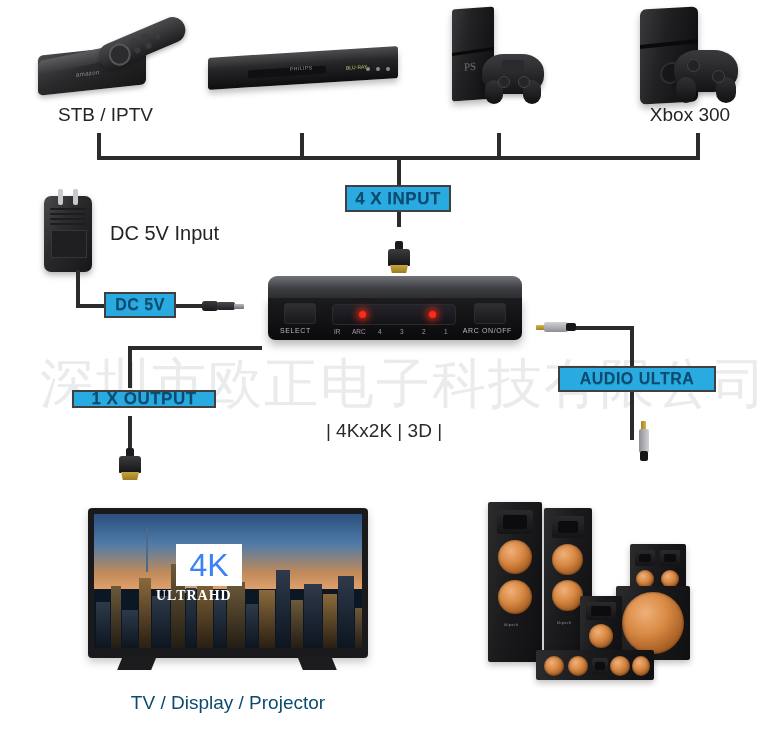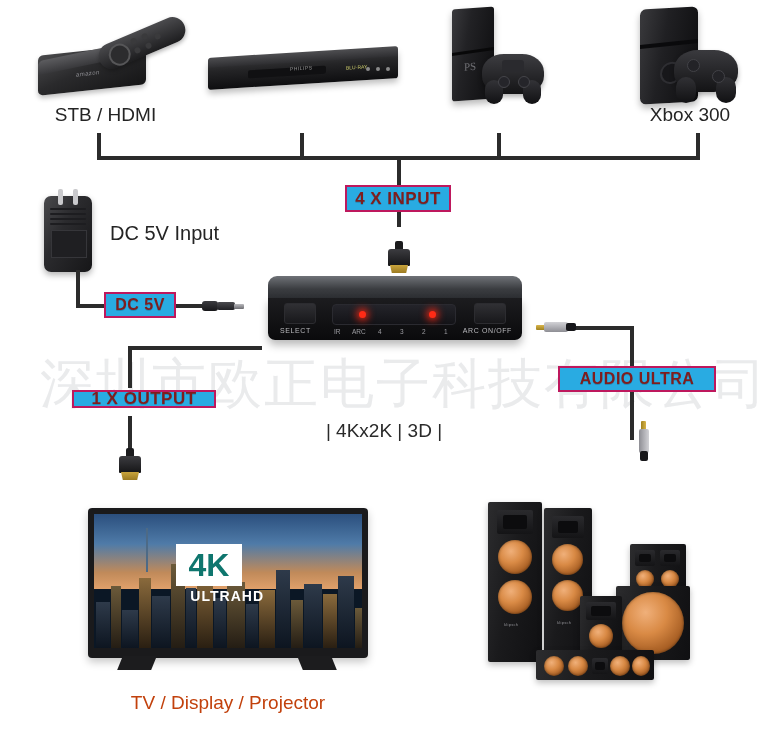--- a/index.html
+++ b/index.html
@@ -25,31 +25,31 @@
     font-weight:bold;font-size:38px;letter-spacing:1px;
     color:#8ef08a;z-index:6;user-select:none;
   }
 
   
   .dev-label{
     position:absolute;text-align:center;font-size:19px;color:#242424;
     font-family:"Liberation Sans",sans-serif;white-space:nowrap;z-index:5;
   }
   .bottom-label{
-    position:absolute;text-align:center;font-size:19px;color:#c2410c;white-space:nowrap;z-index:5;
+    position:absolute;text-align:center;font-size:19px;color:#0c4a6e;white-space:nowrap;z-index:5;
   }
   .dc-label{
     position:absolute;font-size:20px;color:#242424;white-space:nowrap;z-index:5;
   }
 
   
   .badge{
     position:absolute;z-index:8;
-    background:#29ABE2;border:2px solid #be185d;
-    color:#7f1d1d;font-weight:bold;
+    background:#29ABE2;border:2px solid #404040;
+    color:#0c4a6e;font-weight:bold;
     display:flex;align-items:center;justify-content:center;
     letter-spacing:.5px;box-sizing:border-box;
     text-shadow:0 1px 0 rgba(0,0,0,.18);
   }
 
   
   .line{position:absolute;background:#2b2b2b;z-index:3;}
   .vline{width:4px;}
   .hline{height:4px;}
 
@@ -211,24 +211,24 @@
   }
   .tv-screen{position:absolute;overflow:hidden;background:#0b1725;}
   .sky{position:absolute;left:0;top:0;width:100%;height:56%;
     background:linear-gradient(180deg,#2b4f7e 0%,#4f7ba8 40%,#c08a5a 78%,#e0a06a 100%);}
   .bldg{position:absolute;bottom:0;background:linear-gradient(180deg,#2e3a4a,#0d1520);}
   .bldg.lit{background:linear-gradient(180deg,#6b5a3a,#241d14);}
   .bldg.warm{background:linear-gradient(180deg,#8a6a3c,#2a1f12);}
   .k4box{
     position:absolute;background:#ffffff;display:flex;align-items:center;justify-content:center;
   }
-  .k4txt{font-family:"Liberation Sans",sans-serif;font-weight:bold;color:#0f766e;}
+  .k4txt{font-family:"Liberation Sans",sans-serif;font-weight:normal;color:#3b82f6;}
   .uhd{
-    position:absolute;text-align:right;color:#ffffff;font-weight:bold;
-    font-family:Liberation Sans, sans-serif;letter-spacing:1px;
+    position:absolute;text-align:left;color:#ffffff;font-weight:bold;
+    font-family:Liberation Serif, serif;letter-spacing:1px;
   }
   .uhd b{color:#ffffff;}
   .tv-foot{position:absolute;background:#1c1c1e;}
 
   
   .spk{
     position:absolute;background:linear-gradient(100deg,#2c2c2e 0%,#1a1a1c 45%,#101012 100%);
     border-radius:2px;box-shadow:0 3px 6px rgba(0,0,0,.25);
   }
   .woof{
@@ -254,21 +254,21 @@
     </div>
     <div class="remote" style="left:78px;top:16px;">
       <div class="ring"></div>
       <div class="btn" style="left:36px;top:5px;"></div>
       <div class="btn" style="left:36px;top:15px;"></div>
       <div class="btn" style="left:48px;top:5px;"></div>
       <div class="btn" style="left:48px;top:15px;"></div>
       <div class="btn" style="left:60px;top:10px;"></div>
     </div>
   </div>
-  <div class="dev-label" style="left:18px;top:104px;width:175px;">STB / HDMI</div>
+  <div class="dev-label" style="left:18px;top:104px;width:175px;">STB / IPTV</div>
 
   <div class="abs" style="left:206px;top:40px;width:195px;height:60px;">
     <div class="bd-body" style="left:2px;top:14px;"></div>
     <div class="bd-top" style="left:2px;top:12px;"></div>
     <div class="bd-tray" style="left:42px;top:28px;"></div>
     <div class="bd-logo" style="left:84px;top:25px;">PHILIPS</div>
     <div class="bd-badge" style="left:140px;top:24px;">BLU-RAY</div>
     <div class="bd-dot" style="left:160px;top:27px;"></div>
     <div class="bd-dot" style="left:170px;top:27px;"></div>
     <div class="bd-dot" style="left:180px;top:27px;"></div>

